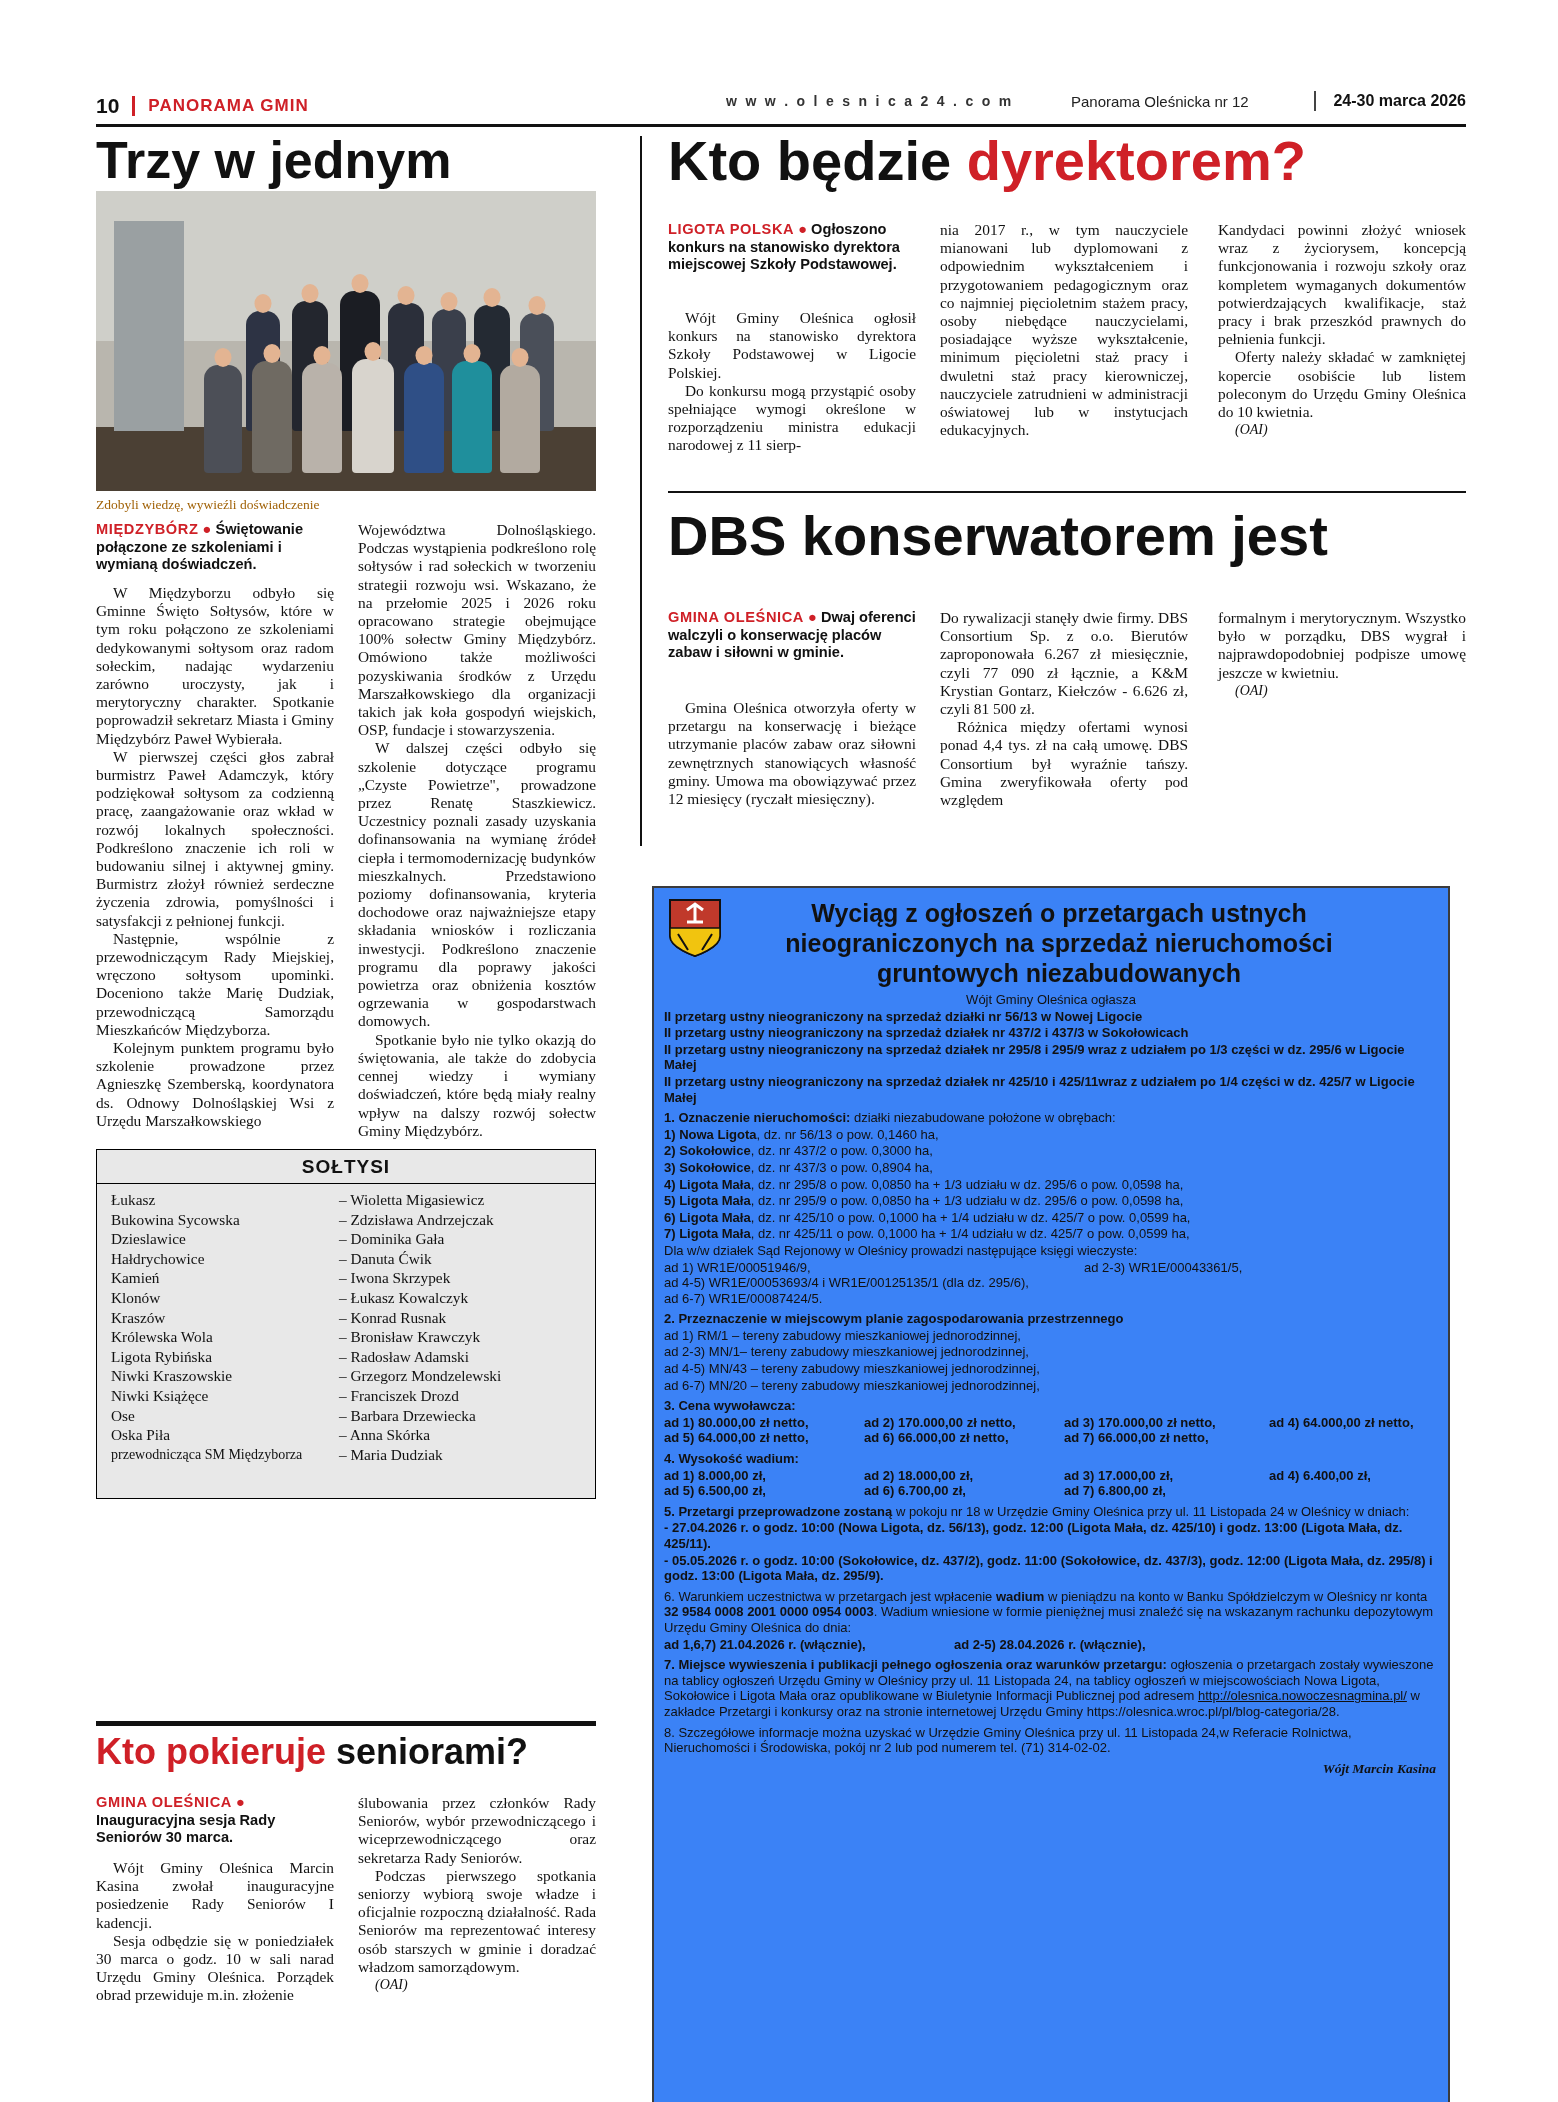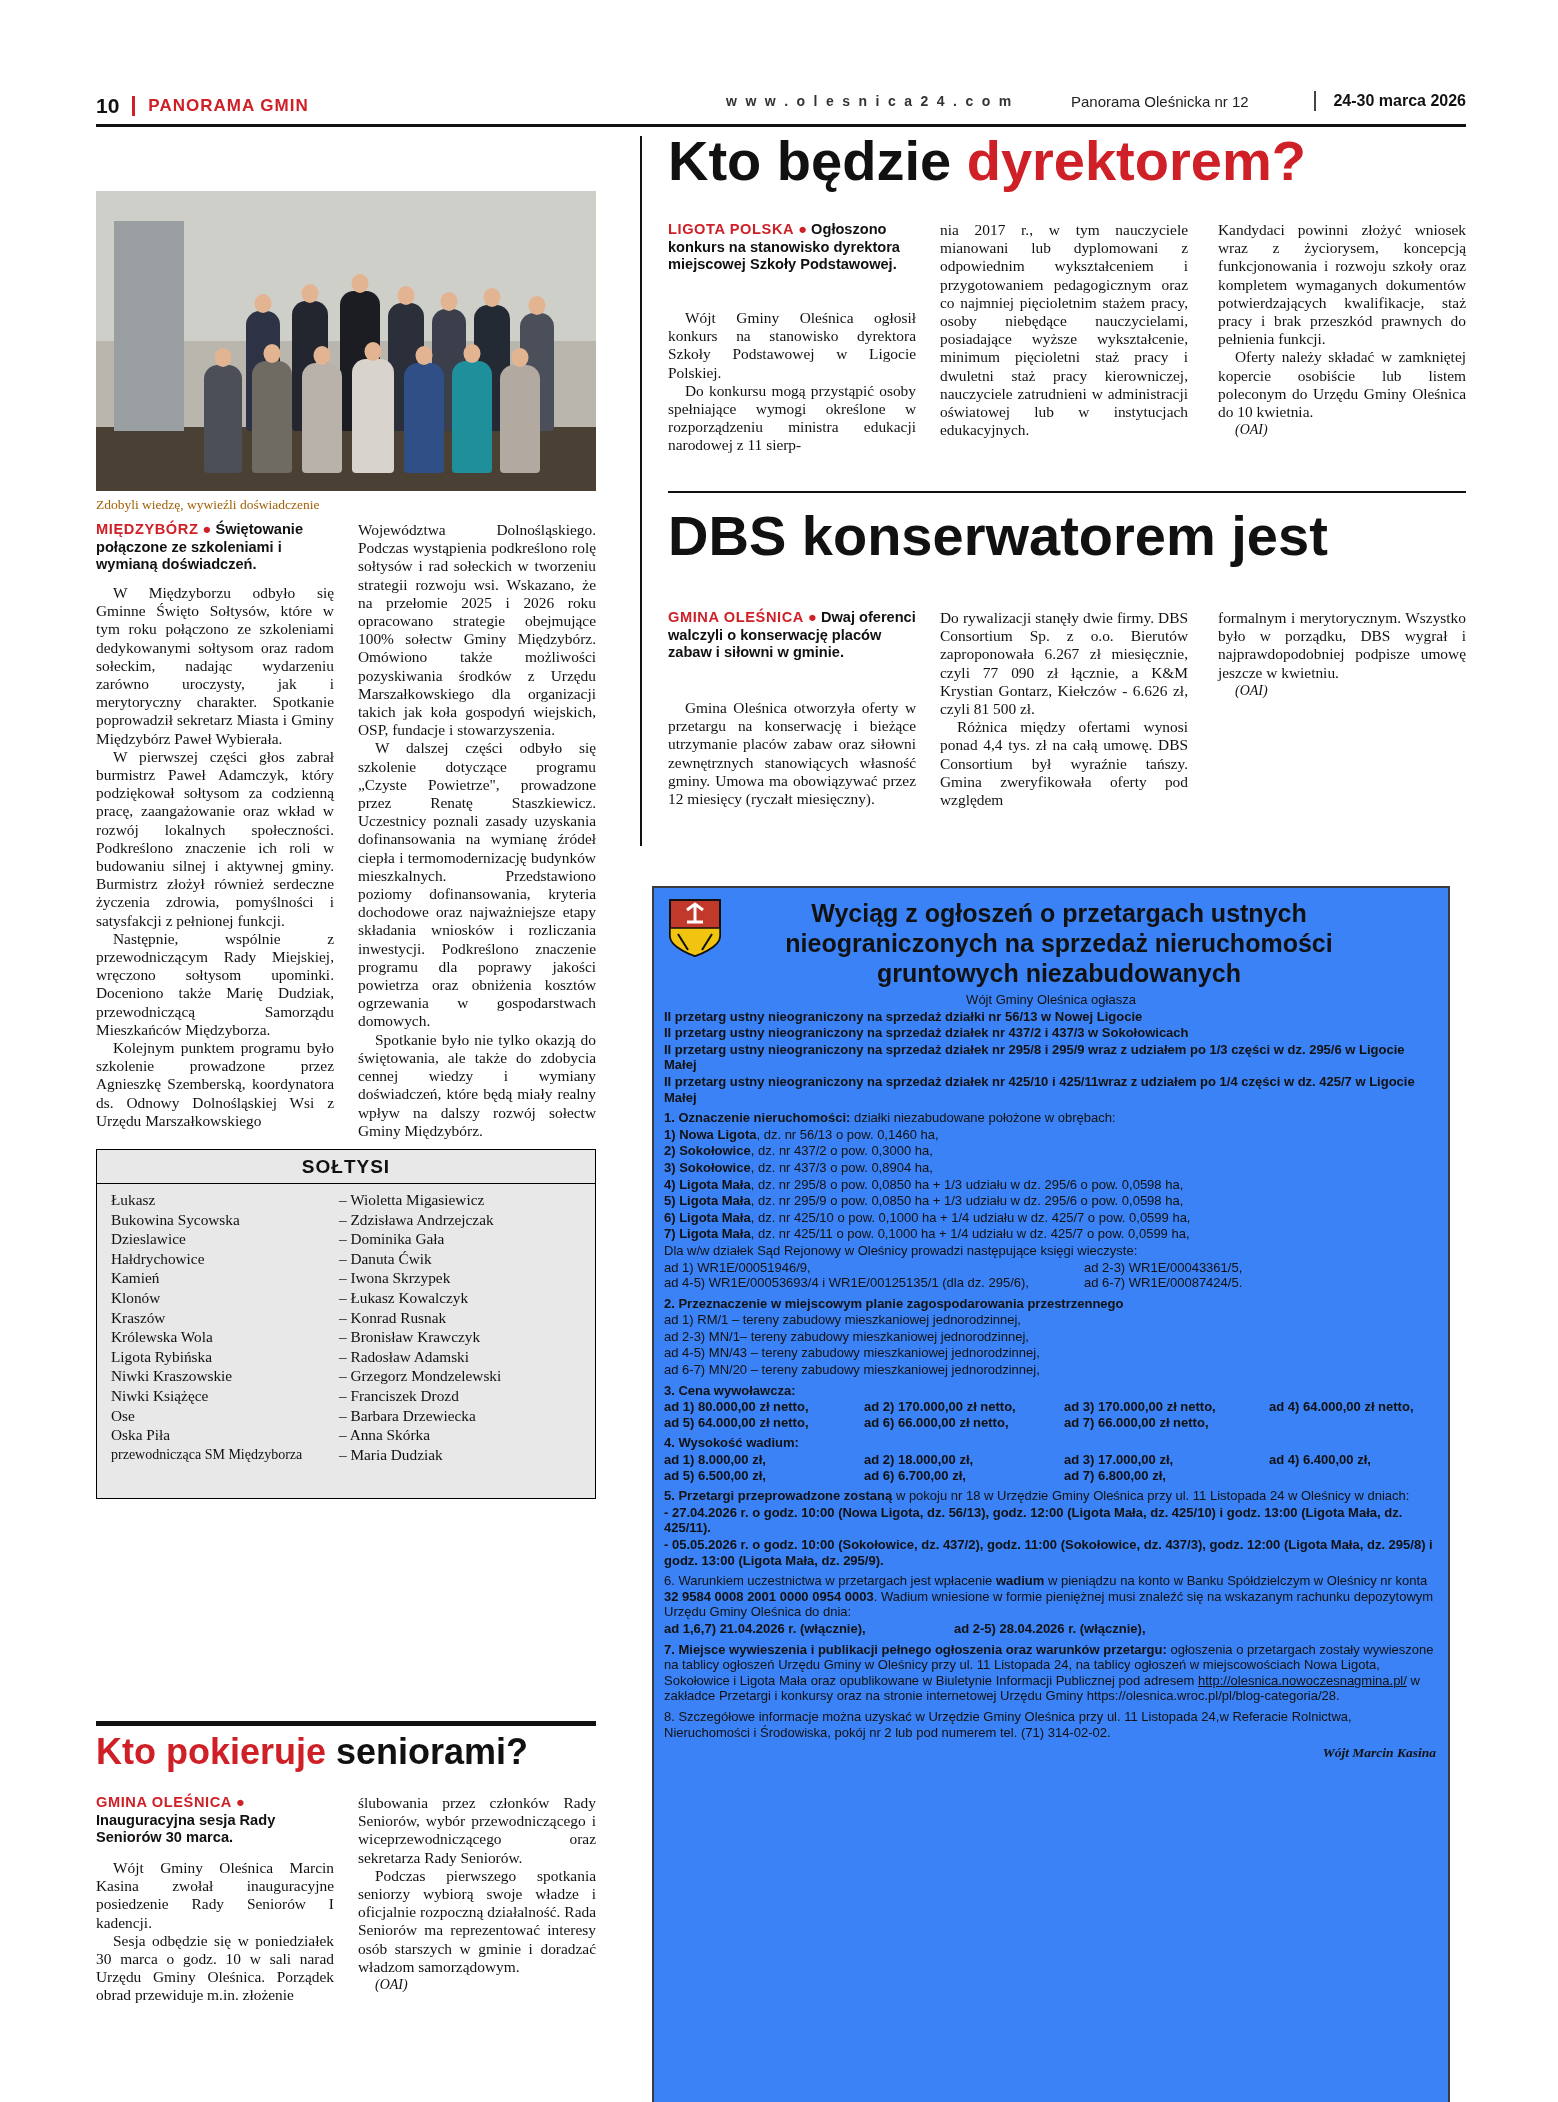--- a/index.html
+++ b/index.html
@@ -111,20 +111,21 @@
     <span class="mast-page">10</span>
     <span class="mast-bar"></span>
     <span class="mast-sec">PANORAMA GMIN</span>
     <span class="mast-url">w w w . o l e s n i c a 2 4 . c o m</span>
     <span class="mast-paper">Panorama Oleśnicka nr 12</span>
     <span class="mast-bar2"></span>
     <span class="mast-date">24-30 marca 2026</span>
   </div>
   <div class="rule-top"></div>
 
+  <h1 class="head" style="position:absolute;left:96px;top:105px;width:520px;font-size:52px;">Trzy w jednym</h1>
 
   <div class="photo">
     <div class="wall"></div>
     <div class="wall2"></div>
     <div class="floor"></div>
     <div class="door"></div>
 
     <div class="fig" style="left:150px;width:34px;height:120px;background:#2d3344;">
         <div class="hd"></div>
       </div>
@@ -351,21 +352,21 @@
       <p><span class="b">3) Sokołowice</span><span>, dz. nr 437/3 o pow. 0,8904 ha,</span></p>
       <p><span class="b">4) Ligota Mała</span><span>, dz. nr 295/8 o pow. 0,0850 ha + 1/3 udziału w dz. 295/6 o pow. 0,0598 ha,</span></p>
       <p><span class="b">5) Ligota Mała</span><span>, dz. nr 295/9 o pow. 0,0850 ha + 1/3 udziału w dz. 295/6 o pow. 0,0598 ha,</span></p>
       <p><span class="b">6) Ligota Mała</span><span>, dz. nr 425/10 o pow. 0,1000 ha + 1/4 udziału w dz. 425/7 o pow. 0,0599 ha,</span></p>
       <p><span class="b">7) Ligota Mała</span><span>, dz. nr 425/11 o pow. 0,1000 ha + 1/4 udziału w dz. 425/7 o pow. 0,0599 ha,</span></p>
       <p>Dla w/w działek Sąd Rejonowy w Oleśnicy prowadzi następujące księgi wieczyste:</p>
       <div style="display:flex;">
         <span style="width:420px;">ad 1) WR1E/00051946/9,</span>
         <span>ad 2-3) WR1E/00043361/5,</span>
       </div>
-      <div style="display:flex;">
+      <div style="display:flex;flex-direction:column;">
         <span style="width:420px;">ad 4-5) WR1E/00053693/4 i WR1E/00125135/1 (dla dz. 295/6),</span>
         <span>ad 6-7) WR1E/00087424/5.</span>
       </div>
 
       <p class="b" style="margin-top:5px;">2. Przeznaczenie w miejscowym planie zagospodarowania przestrzennego</p>
       <p>ad 1) RM/1 – tereny zabudowy mieszkaniowej jednorodzinnej,</p>
       <p>ad 2-3) MN/1– tereny zabudowy mieszkaniowej jednorodzinnej,</p>
       <p>ad 4-5) MN/43 – tereny zabudowy mieszkaniowej jednorodzinnej,</p>
       <p>ad 6-7) MN/20 – tereny zabudowy mieszkaniowej jednorodzinnej,</p>
 

